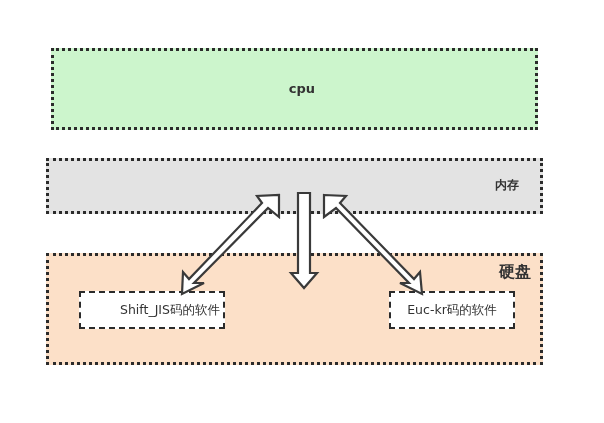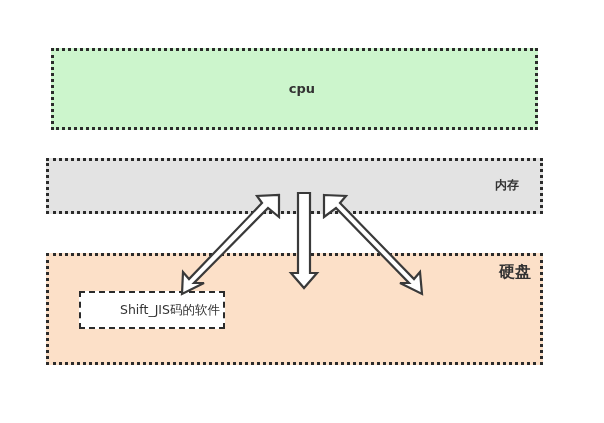--- a/index.html
+++ b/index.html
@@ -123,20 +123,21 @@
   <div class="region" id="cpu-region"></div>
   <div class="label" id="cpu-label">cpu</div>
 
   <div class="region" id="memory-region"></div>
   <div class="label" id="memory-label">内存</div>
 
   <div class="region" id="disk-region"></div>
   <div class="label" id="disk-label">硬盘</div>
 
   <div class="sw-box" id="sw-box-0">Shift_JIS码的软件</div>
+  <div class="sw-box" id="sw-box-2">Euc-kr码的软件</div>
 
   <svg id="arrows" viewBox="0 0 604 423" xmlns="http://www.w3.org/2000/svg">
 
     <polygon fill="#ffffff" stroke="#3a3a3a" stroke-width="2.2" stroke-linejoin="miter" points="279,195
                      279,217
                      268,208
                      194,283
                      204,283
                      182,294
                      183,272

